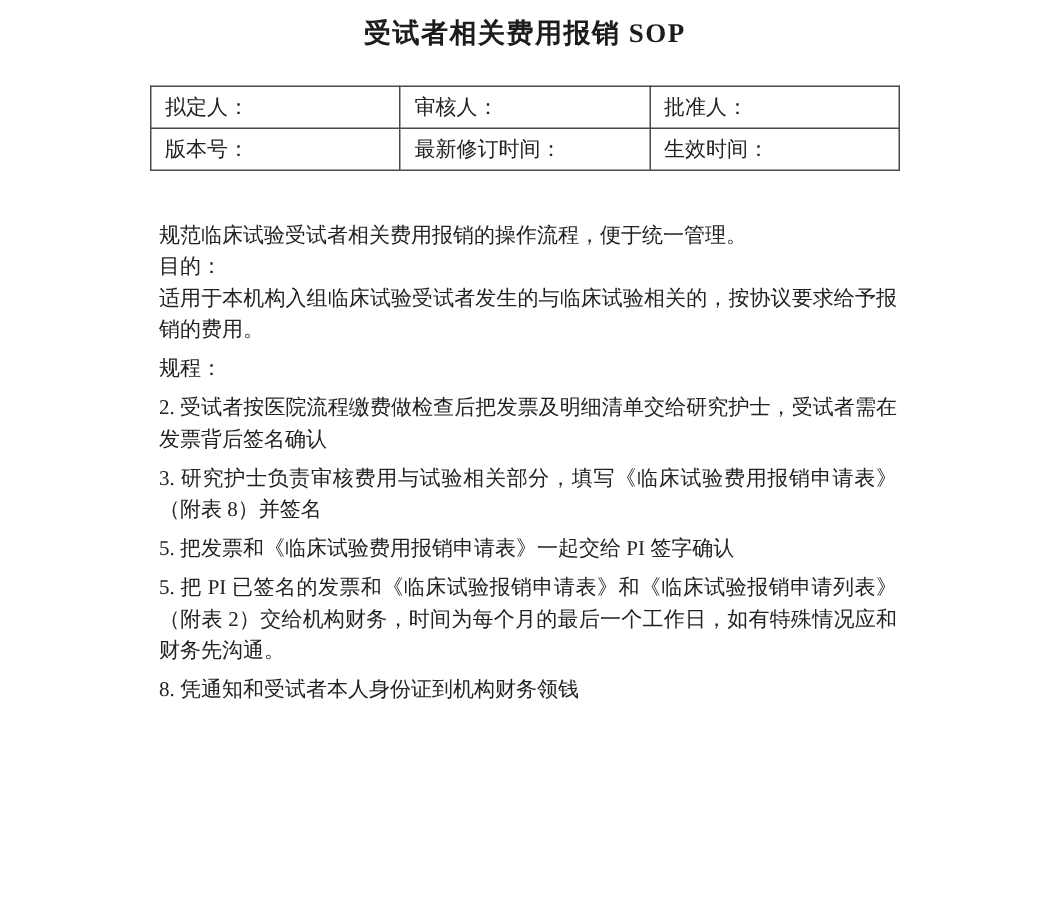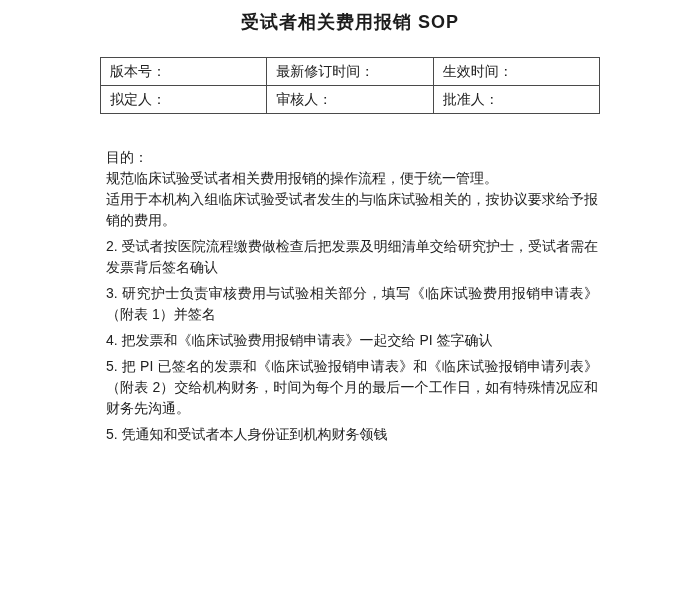--- a/index.html
+++ b/index.html
@@ -6,21 +6,21 @@
     margin: 0;
     padding: 0;
     background: #ffffff;
   }
   .page {
     position: relative;
     width: 700px;
     height: 608px;
     background: #ffffff;
     color: #222222;
-    font-family: Liberation Sans, sans-serif;
+    font-family: Liberation Serif, serif;
     overflow: hidden;
   }
   .doc-title {
     margin: 0;
     padding-top: 11px;
     text-align: center;
     font-size: 18px;
     line-height: 22px;
     font-weight: bold;
     color: #1c1c1c;
@@ -59,40 +59,41 @@
 </head>
 <body>
 
 <div class="page">
 
   <h1 class="doc-title">受试者相关费用报销 SOP</h1>
 
   <table class="info-table">
     <tbody>
       <tr>
+        <td>拟定人：</td>
+        <td>审核人：</td>
+        <td>批准人：</td>
+      </tr>
+      <tr>
         <td>版本号：</td>
         <td>最新修订时间：</td>
         <td>生效时间：</td>
-      </tr>
-      <tr>
-        <td>拟定人：</td>
-        <td>审核人：</td>
-        <td>批准人：</td>
       </tr>
     </tbody>
   </table>
 
   <div class="content">
 
+    <p class="no-gap">规范临床试验受试者相关费用报销的操作流程，便于统一管理。</p>
     <p class="no-gap">目的：</p>
-    <p class="no-gap">规范临床试验受试者相关费用报销的操作流程，便于统一管理。</p>
 
     <p class="no-gap">适用于本机构入组临床试验受试者发生的与临床试验相关的，按协议要求给予报销的费用。</p>
 
+    <p>规程：</p>
     <p>2. 受试者按医院流程缴费做检查后把发票及明细清单交给研究护士，受试者需在发票背后签名确认</p>
-    <p>3. 研究护士负责审核费用与试验相关部分，填写《临床试验费用报销申请表》（附表 1）并签名</p>
-    <p>4. 把发票和《临床试验费用报销申请表》一起交给 PI 签字确认</p>
+    <p>3. 研究护士负责审核费用与试验相关部分，填写《临床试验费用报销申请表》（附表 8）并签名</p>
+    <p>5. 把发票和《临床试验费用报销申请表》一起交给 PI 签字确认</p>
     <p>5. 把 PI 已签名的发票和《临床试验报销申请表》和《临床试验报销申请列表》（附表 2）交给机构财务，时间为每个月的最后一个工作日，如有特殊情况应和财务先沟通。</p>
-    <p>5. 凭通知和受试者本人身份证到机构财务领钱</p>
+    <p>8. 凭通知和受试者本人身份证到机构财务领钱</p>
 
   </div>
 
 </div>
 
 </body></html>

